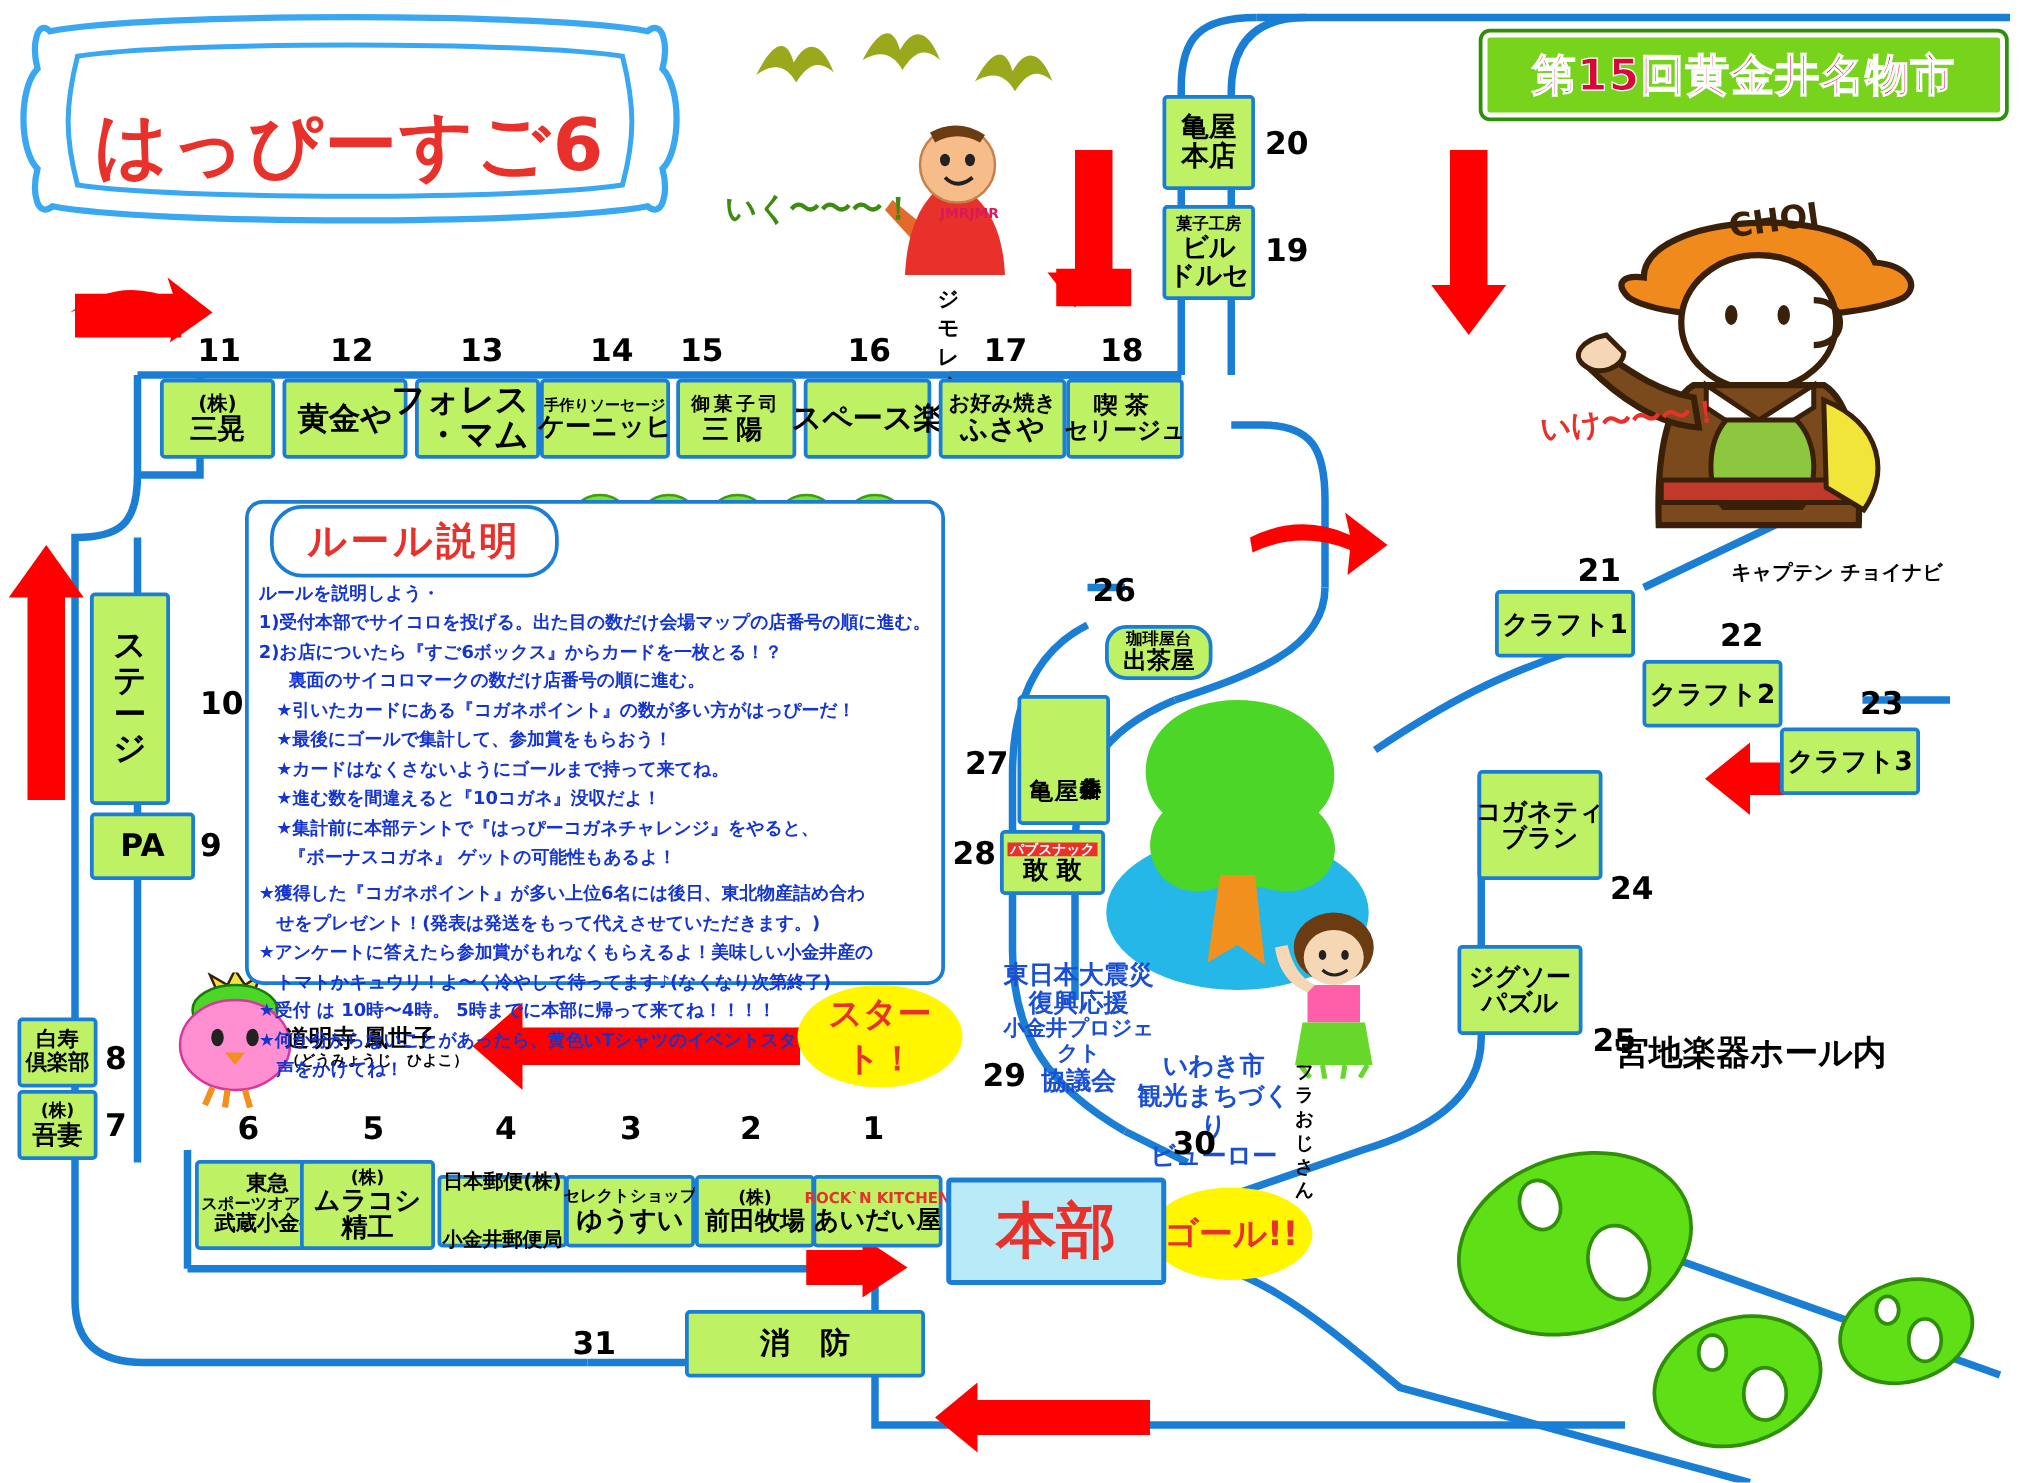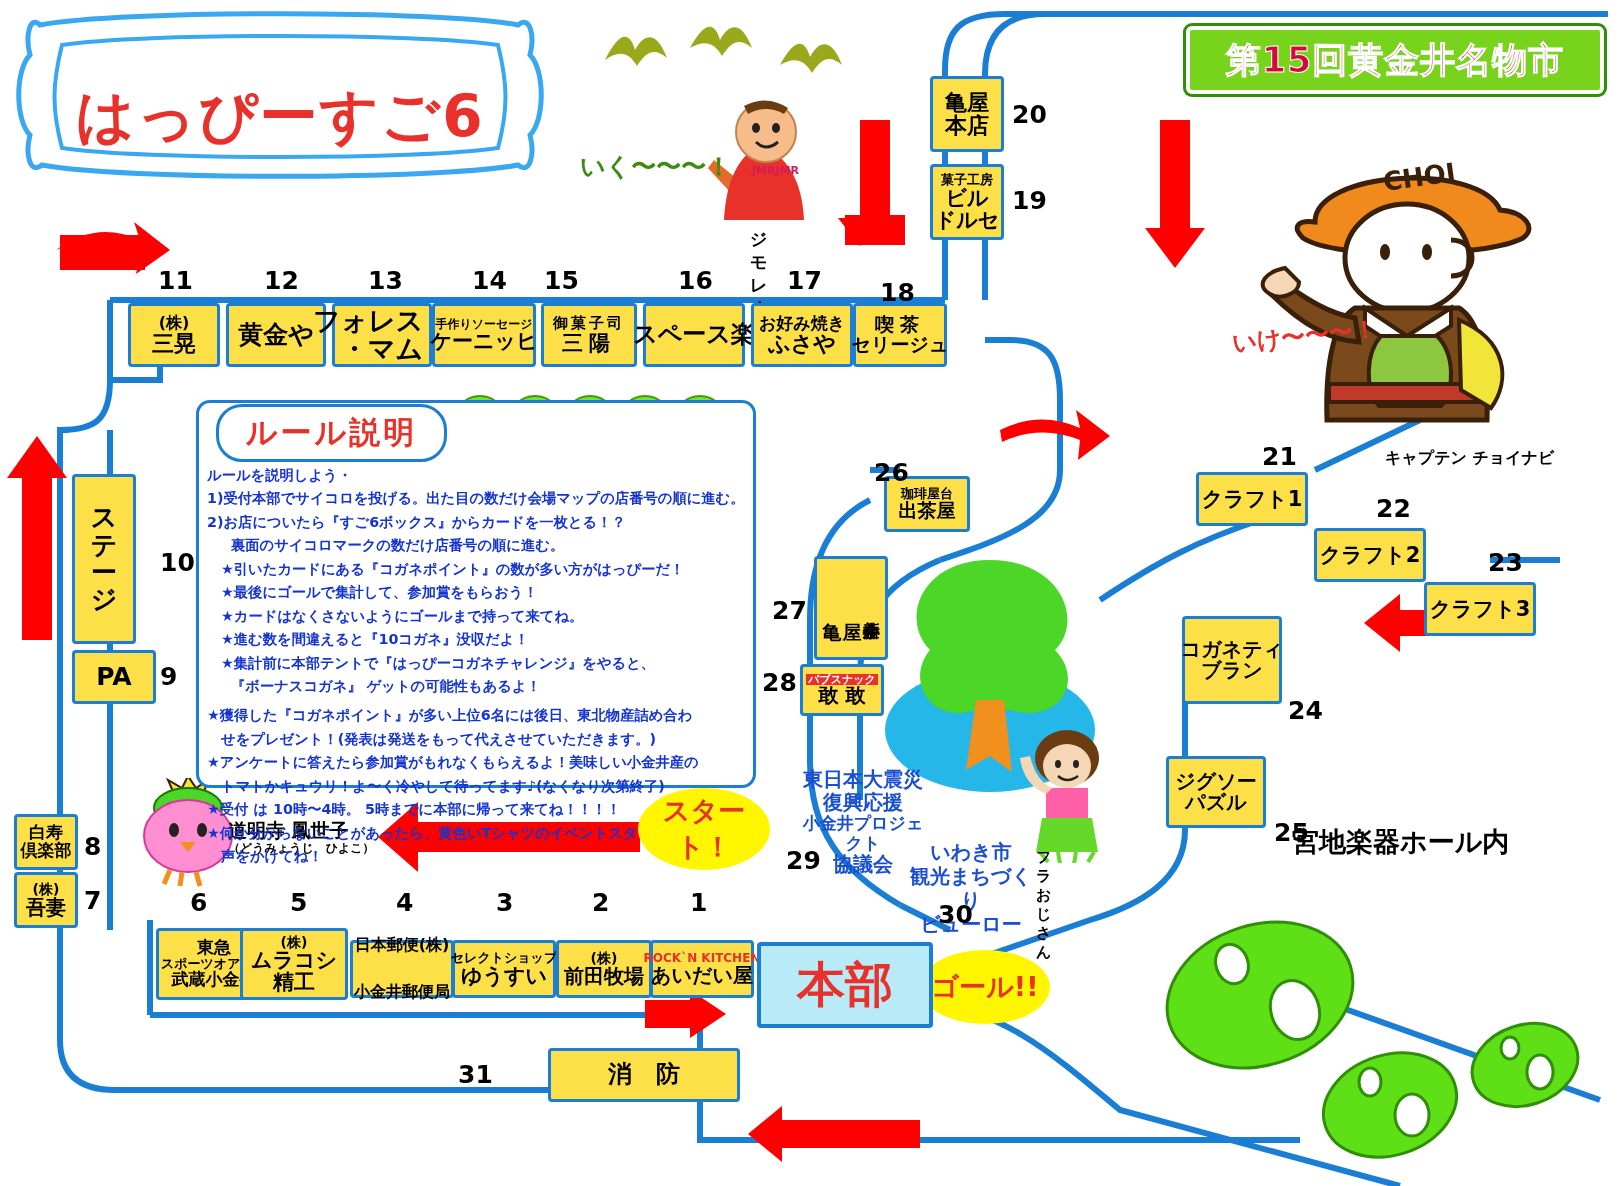--- a/index.html
+++ b/index.html
@@ -5,21 +5,21 @@
   html,body{margin:0;padding:0;}
   body{
     width:1619px;height:1186px;position:relative;overflow:hidden;
     background:#ffffff;
     font-family:"DejaVu Sans","Liberation Sans",sans-serif;
   }
   .abs{position:absolute;}
   
   .box{
     position:absolute;
-    background:#fde047;
+    background:#bef264;
     border:3px solid #1a7fd4;
     border-radius:4px;
     box-sizing:border-box;
     display:flex;flex-direction:column;
     align-items:center;justify-content:center;
     color:#000;
     font-weight:bold;
     line-height:1.05;
     text-align:center;
   }
@@ -337,21 +337,21 @@
 <div class="box" style="left:751px;top:303px;width:102px;height:64px;font-size:22px;">
   <span style="font-size:17px;">お好み焼き</span>
   <span>ふさや</span>
 </div>
 <div class="num" style="left:787px;top:266px;">17</div>
 
 <div class="box" style="left:853px;top:303px;width:94px;height:64px;font-size:19px;">
   <span style="letter-spacing:6px;">喫茶</span>
   <span>セリージュ</span>
 </div>
-<div class="num" style="left:880px;top:278px;">18</div>
+<div class="num" style="left:880px;top:266px;">18</div>
 
 <div class="box" style="left:930px;top:164px;width:74px;height:76px;font-size:21px;">
   <span style="font-size:13px;">菓子工房</span>
   <span>ビル</span>
   <span>ドルセ</span>
 </div>
 <div class="num" style="left:1012px;top:186px;">19</div>
 
 <div class="box" style="left:930px;top:76px;width:74px;height:76px;font-size:22px;">
   <span>亀屋</span>
@@ -449,21 +449,21 @@
 <div class="num" style="left:1288px;top:696px;">24</div>
 
 <div class="box" style="left:1166px;top:756px;width:100px;height:72px;font-size:20px;">
   <span>ジグソー</span>
   <span>パズル</span>
 </div>
 <div class="num" style="left:1274px;top:818px;">25</div>
 
 <div class="lbl" style="left:1292px;top:824px;font-size:27px;">宮地楽器ホール内</div>
 
-<div class="box" style="left:884px;top:476px;width:86px;height:56px;font-size:19px;">
+<div class="box" style="left:884px;top:500px;width:86px;height:44px;font-size:19px;border-radius:17px;">
   <span style="font-size:13px;">珈琲屋台</span>
   <span>出茶屋</span>
 </div>
 <div class="num" style="left:874px;top:458px;">26</div>
 
 <div class="box" style="left:814px;top:556px;width:74px;height:104px;font-size:19px;flex-direction:row;">
   <span style="writing-mode:vertical-rl;">亀</span>
   <span style="writing-mode:vertical-rl;">屋</span>
   <span style="writing-mode:vertical-rl;font-size:17px;">新小金井</span>
 </div>

